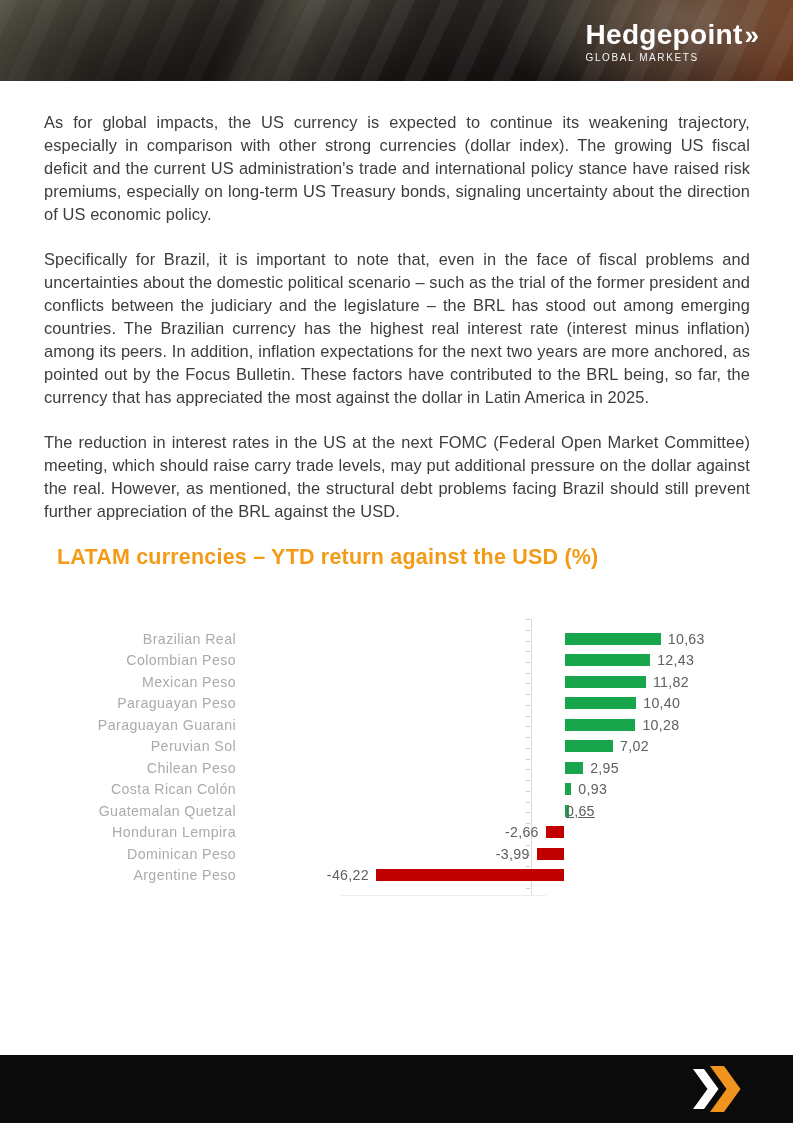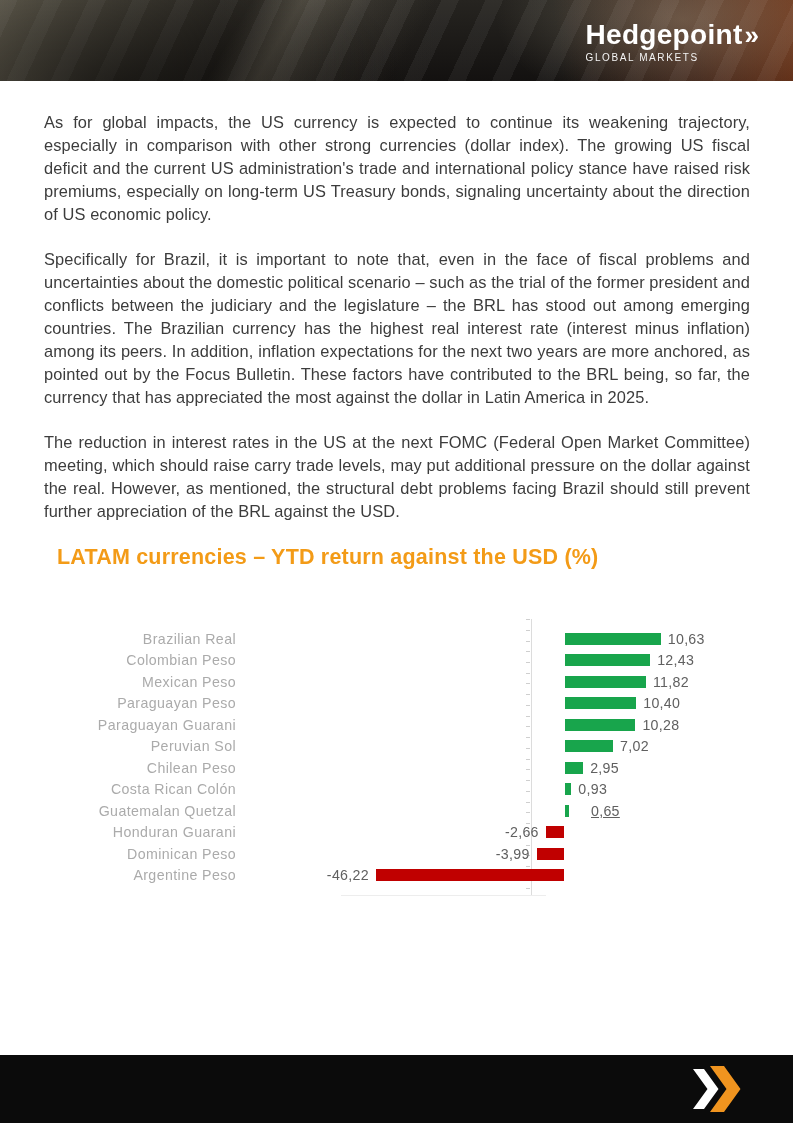--- a/index.html
+++ b/index.html
@@ -178,25 +178,25 @@
             <div class="clabel">Costa Rican Colón</div>
             <div class="cplot">
               <div class="cbar" style="width: 6.3705px; background: rgb(24, 165, 76); left: 291px;"></div>
               <span class="cval" style="left: 304.37px;">0,93</span>
             </div>
           </div>
           <div class="crow">
             <div class="clabel">Guatemalan Quetzal</div>
             <div class="cplot">
               <div class="cbar" style="width: 4.4525px; background: rgb(24, 165, 76); left: 291px;"></div>
-              <span class="cval" style="left: 317px; text-decoration: underline;">0,65</span>
-            </div>
-          </div>
-          <div class="crow">
-            <div class="clabel">Honduran Guarani</div>
+              <span class="cval" style="left: 292px; text-decoration: underline;">0,65</span>
+            </div>
+          </div>
+          <div class="crow">
+            <div class="clabel">Honduran Lempira</div>
             <div class="cplot">
               <div class="cbar" style="width: 18.221px; background: rgb(192, 0, 0); left: 271.779px;"></div>
               <span class="cval neg" style="left: 264.779px;">-2,66</span>
             </div>
           </div>
           <div class="crow">
             <div class="clabel">Dominican Peso</div>
             <div class="cplot">
               <div class="cbar" style="width: 27.3315px; background: rgb(192, 0, 0); left: 262.668px;"></div>
               <span class="cval neg" style="left: 255.668px;">-3,99</span>

